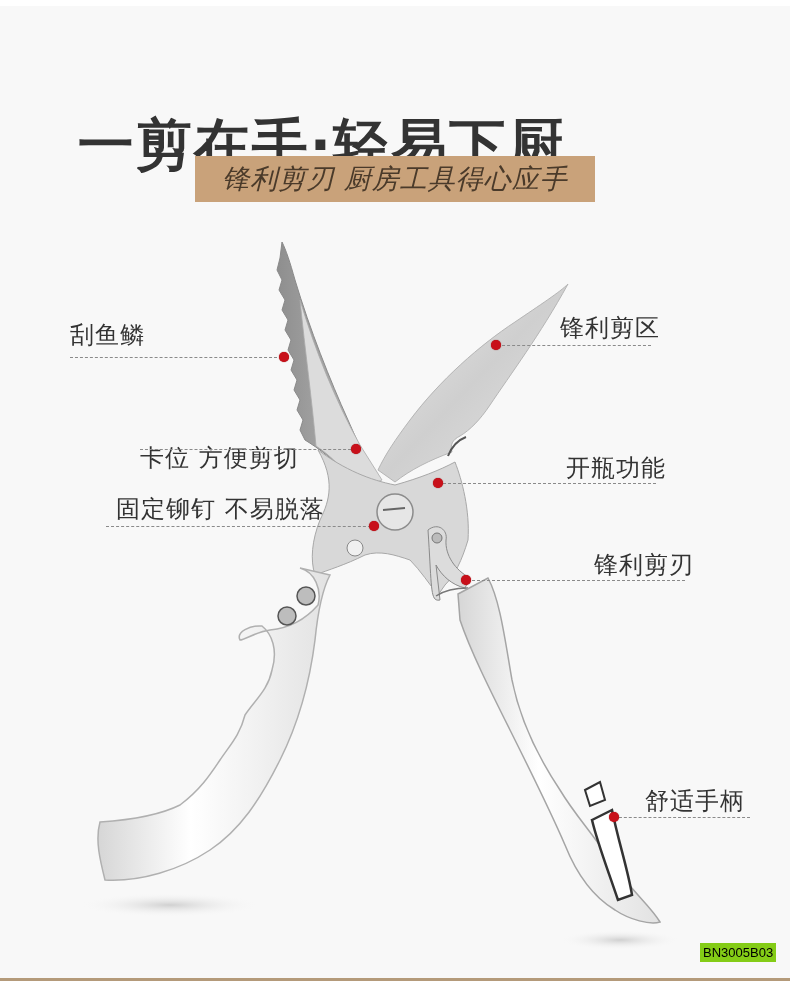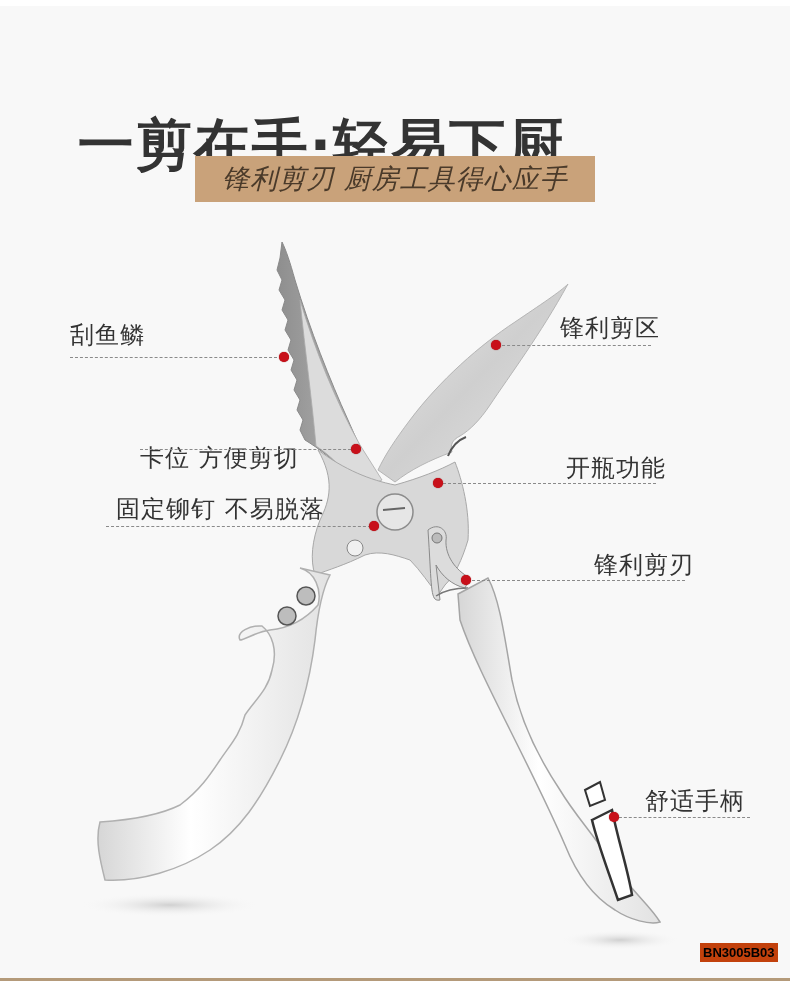--- a/index.html
+++ b/index.html
@@ -5,21 +5,21 @@
     html, body { margin: 0; padding: 0; }
     body { width: 790px; height: 981px; background: #ffffff; position: relative; overflow: hidden; font-family: "DejaVu Sans", sans-serif; }
     .canvas { position: absolute; left: 0; top: 6px; width: 790px; height: 972px; background: #f8f8f8; }
     .bottom-rule { position: absolute; left: 0; top: 978px; width: 790px; height: 3px; background: #b49a7a; }
     .headline { position: absolute; left: 0; top: 72px; width: 643px; text-align: center; font-size: 56px; font-weight: bold; color: #333333; letter-spacing: 2px; line-height: 70px; }
     .banner { position: absolute; left: 195px; top: 156px; width: 400px; height: 46px; background: #c9a27a; color: #4a3a2a; font-size: 27px; line-height: 46px; text-align: center; letter-spacing: 1px; font-style: italic; }
     .illus { position: absolute; left: 0; top: 0; width: 790px; height: 981px; }
     .label { position: absolute; font-size: 24px; color: #333333; line-height: 26px; white-space: nowrap; letter-spacing: 1px; }
     .leader { position: absolute; height: 0; border-top: 1px dashed #8a8a8a; }
     .dot { position: absolute; width: 10px; height: 10px; border-radius: 50%; background: #c8101a; box-shadow: 0 0 1px #8a0000; }
-    .sku { position: absolute; left: 700px; top: 943px; font-family: "Liberation Sans", sans-serif; font-weight: bold; font-size: 13px; color: #000; background: #c2410c; padding: 2px 3px; }
+    .sku { position: absolute; left: 700px; top: 943px; font-family: "Liberation Sans", sans-serif; font-weight: normal; font-size: 13px; color: #000; background: #84cc16; padding: 2px 3px; }
   </style>
 </head>
 <body>
 
 <div class="canvas"></div>
 
 <h1 class="headline">一剪在手·轻易下厨</h1>
 <div class="banner">锋利剪刃 厨房工具得心应手</div>
 
 <svg class="illus" viewBox="0 0 790 981" xmlns="http://www.w3.org/2000/svg">

